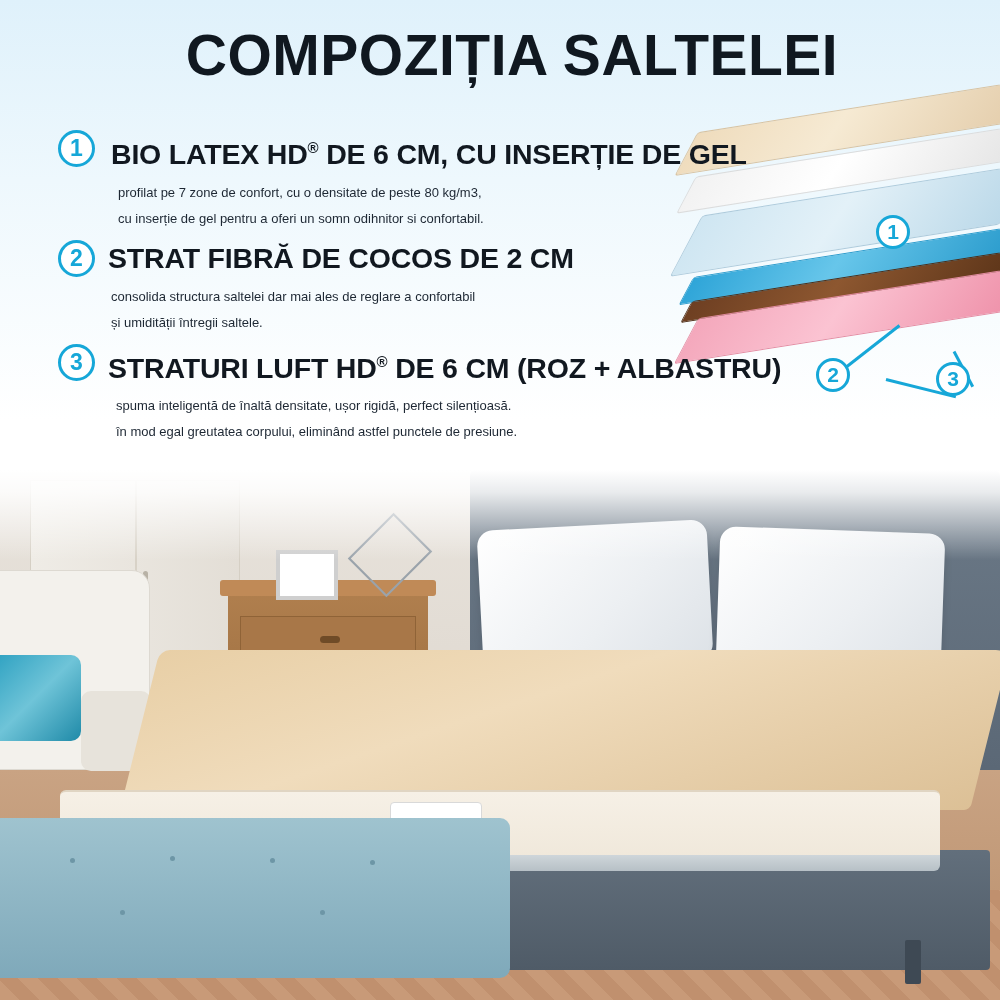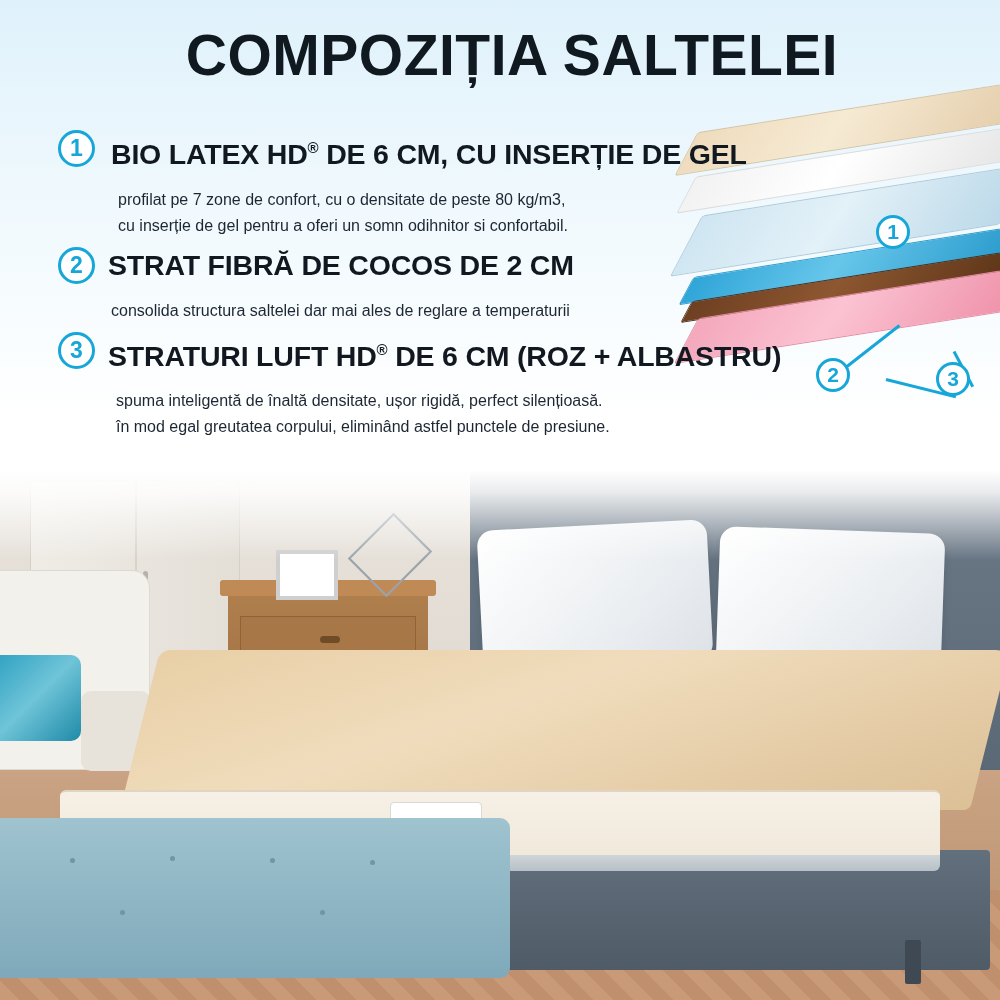--- a/index.html
+++ b/index.html
@@ -57,22 +57,22 @@
     font-weight: bold;
     color: #111820;
     letter-spacing: -0.2px;
     white-space: nowrap;
     line-height: 40px;
   }
   .item-head sup { font-size: 15px; vertical-align: super; }
 
   .item-body {
     margin-left: 53px;
-    margin-top: 13px;
-    font-size: 16px;
+    margin-top: 6px;
+    font-size: 13px;
     line-height: 26px;
     color: #1d2733;
   }
   .item-body div { white-space: nowrap; }
 
   #item-1 .item-body { margin-left: 60px; }
   #item-2 .item-head { margin-left: 50px; }
   #item-3 .item-head { margin-left: 50px; }
   #item-3 .item-body { margin-left: 58px; }
 
@@ -287,21 +287,22 @@
         <div class="item-body">
           <div>profilat pe 7 zone de confort, cu o densitate de peste 80 kg/m3,</div>
           <div>cu inserție de gel pentru a oferi un somn odihnitor si confortabil.</div>
         </div>
       </div>
 
       <div class="item" id="item-2">
         <div class="bullet">2</div>
         <div class="item-head">STRAT FIBRĂ DE COCOS DE 2 CM</div>
         <div class="item-body">
-          <div>consolida structura saltelei dar mai ales de reglare a temperaturii</div>
+          <div>consolida structura saltelei dar mai ales de reglare a confortabil</div>
+          <div>și umidității întregii saltele.</div>
         </div>
       </div>
 
       <div class="item" id="item-3">
         <div class="bullet">3</div>
         <div class="item-head"><span>STRATURI LUFT HD</span><sup>®</sup><span> DE 6 CM (ROZ + ALBASTRU)</span></div>
         <div class="item-body">
           <div>spuma inteligentă de înaltă densitate, ușor rigidă, perfect silențioasă.</div>
           <div>în mod egal greutatea corpului, eliminând astfel punctele de presiune.</div>
         </div>

